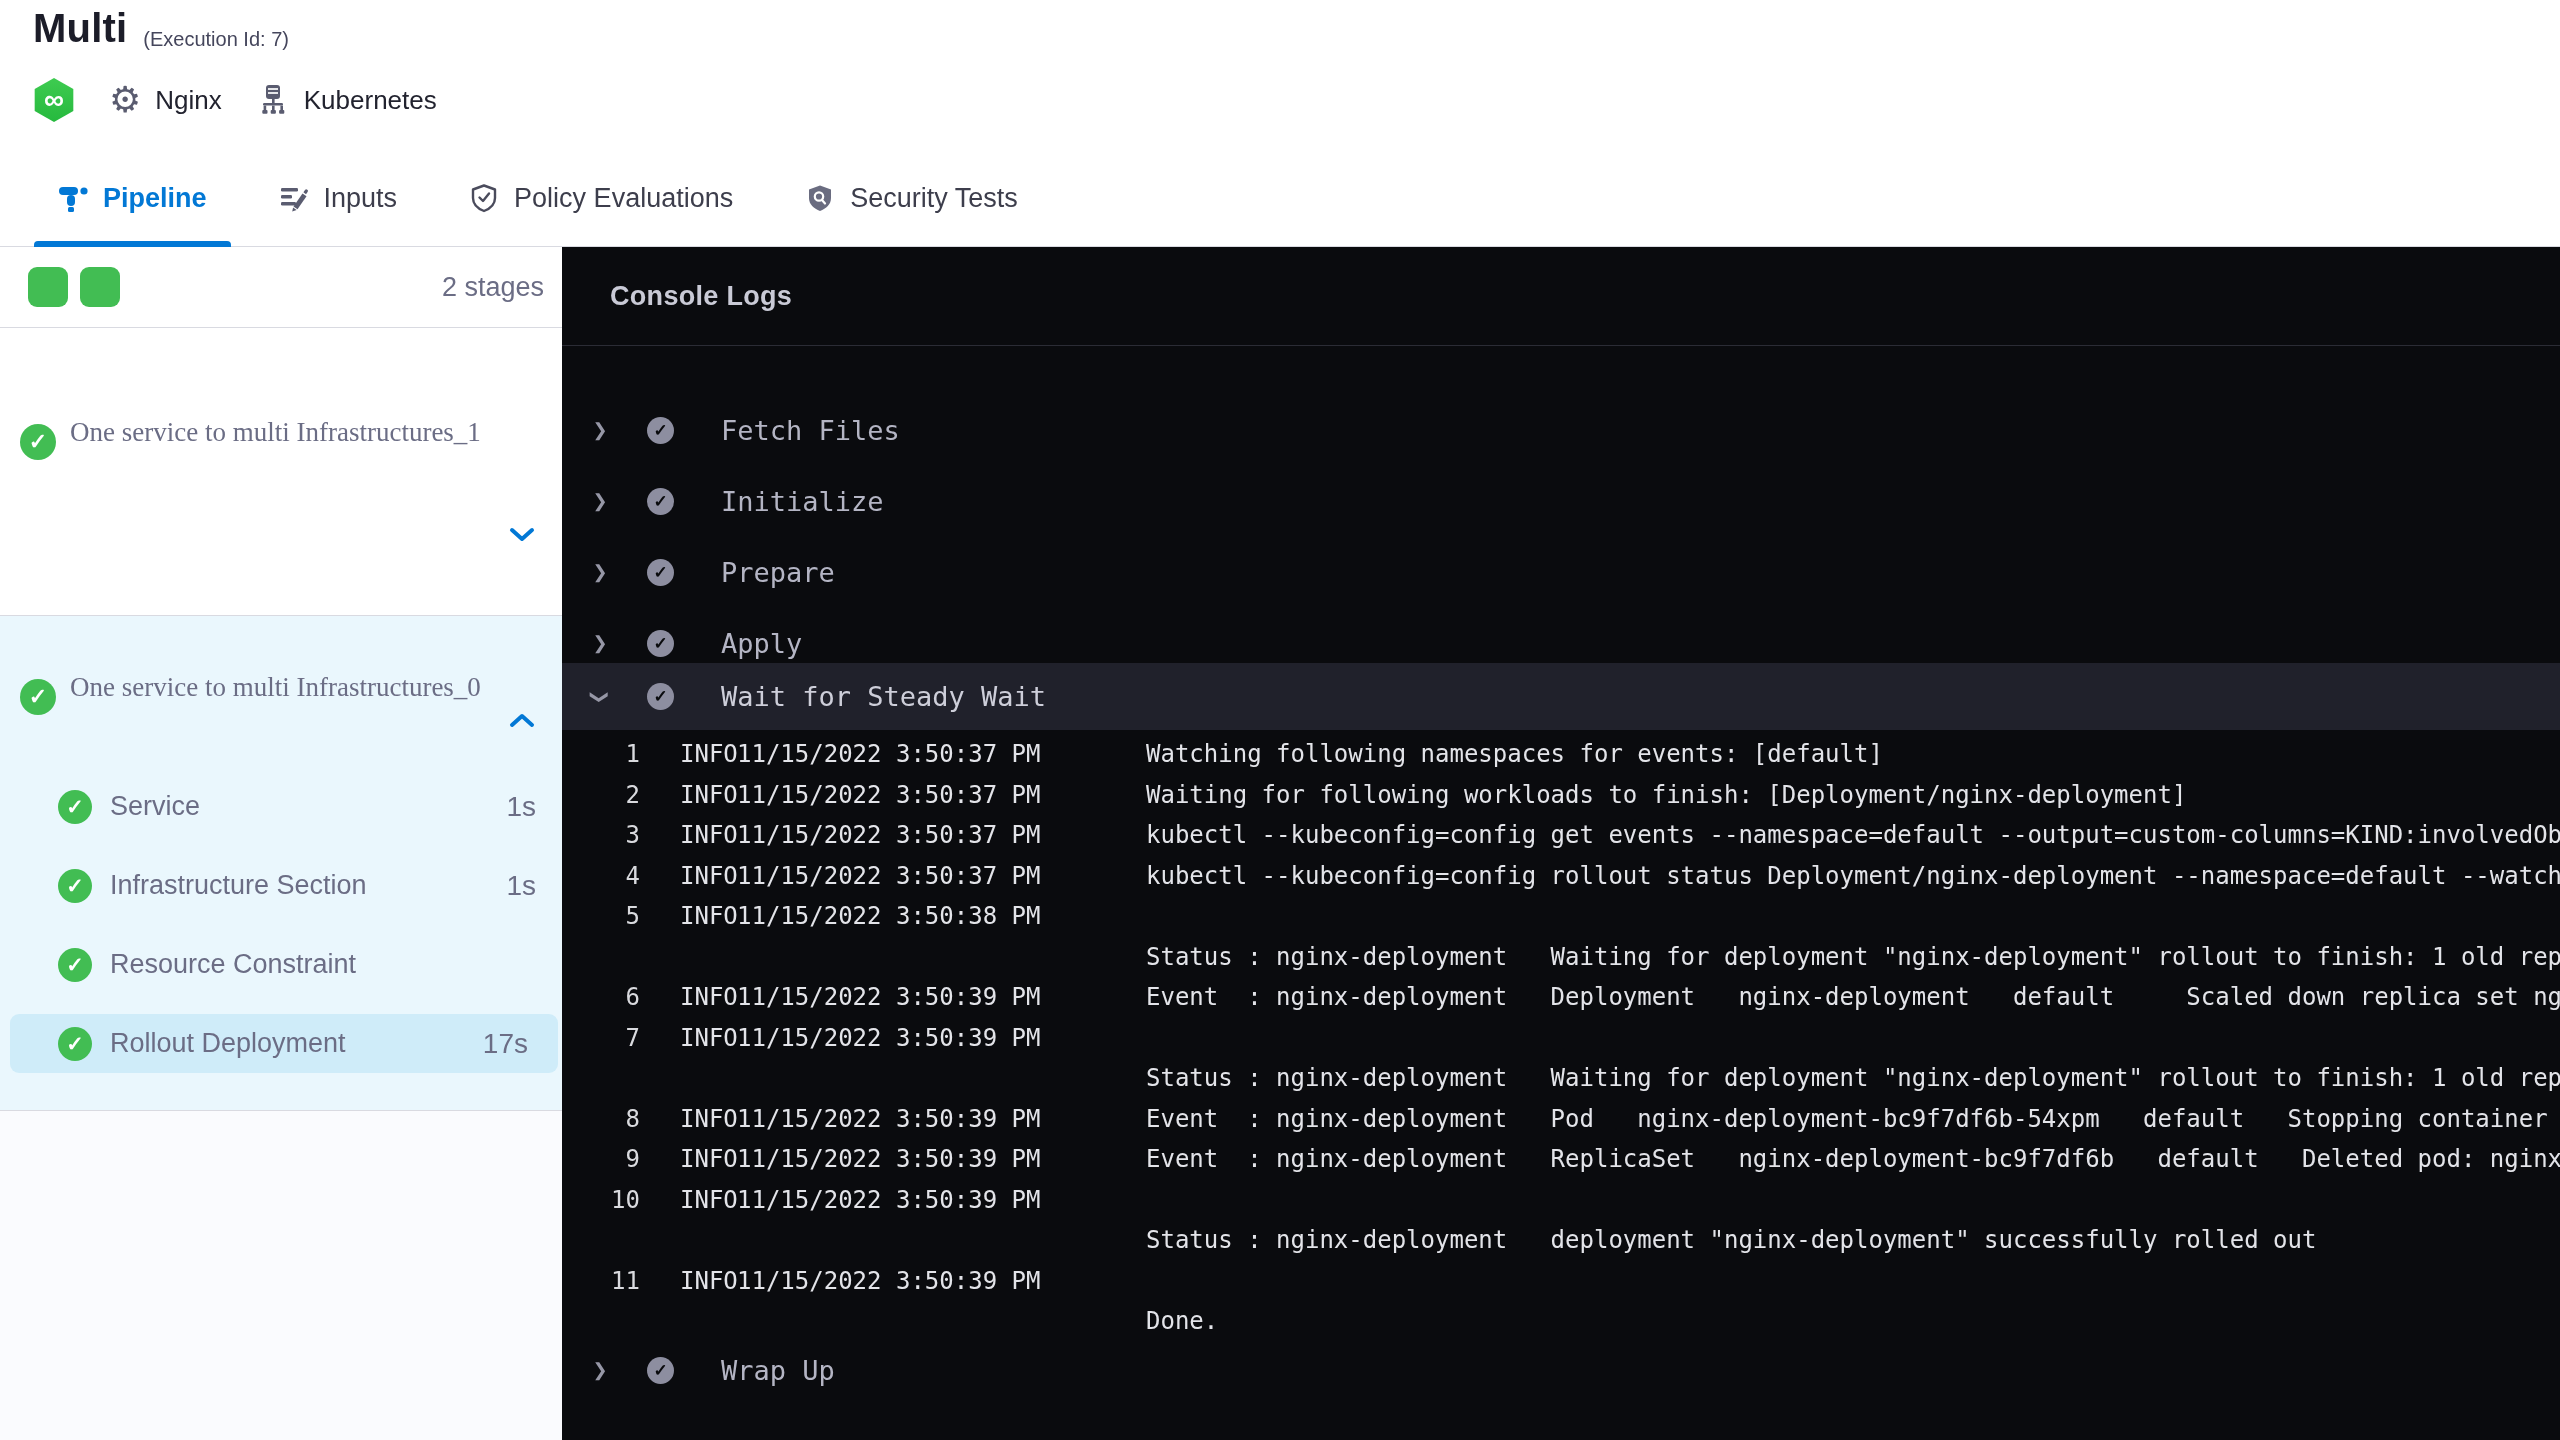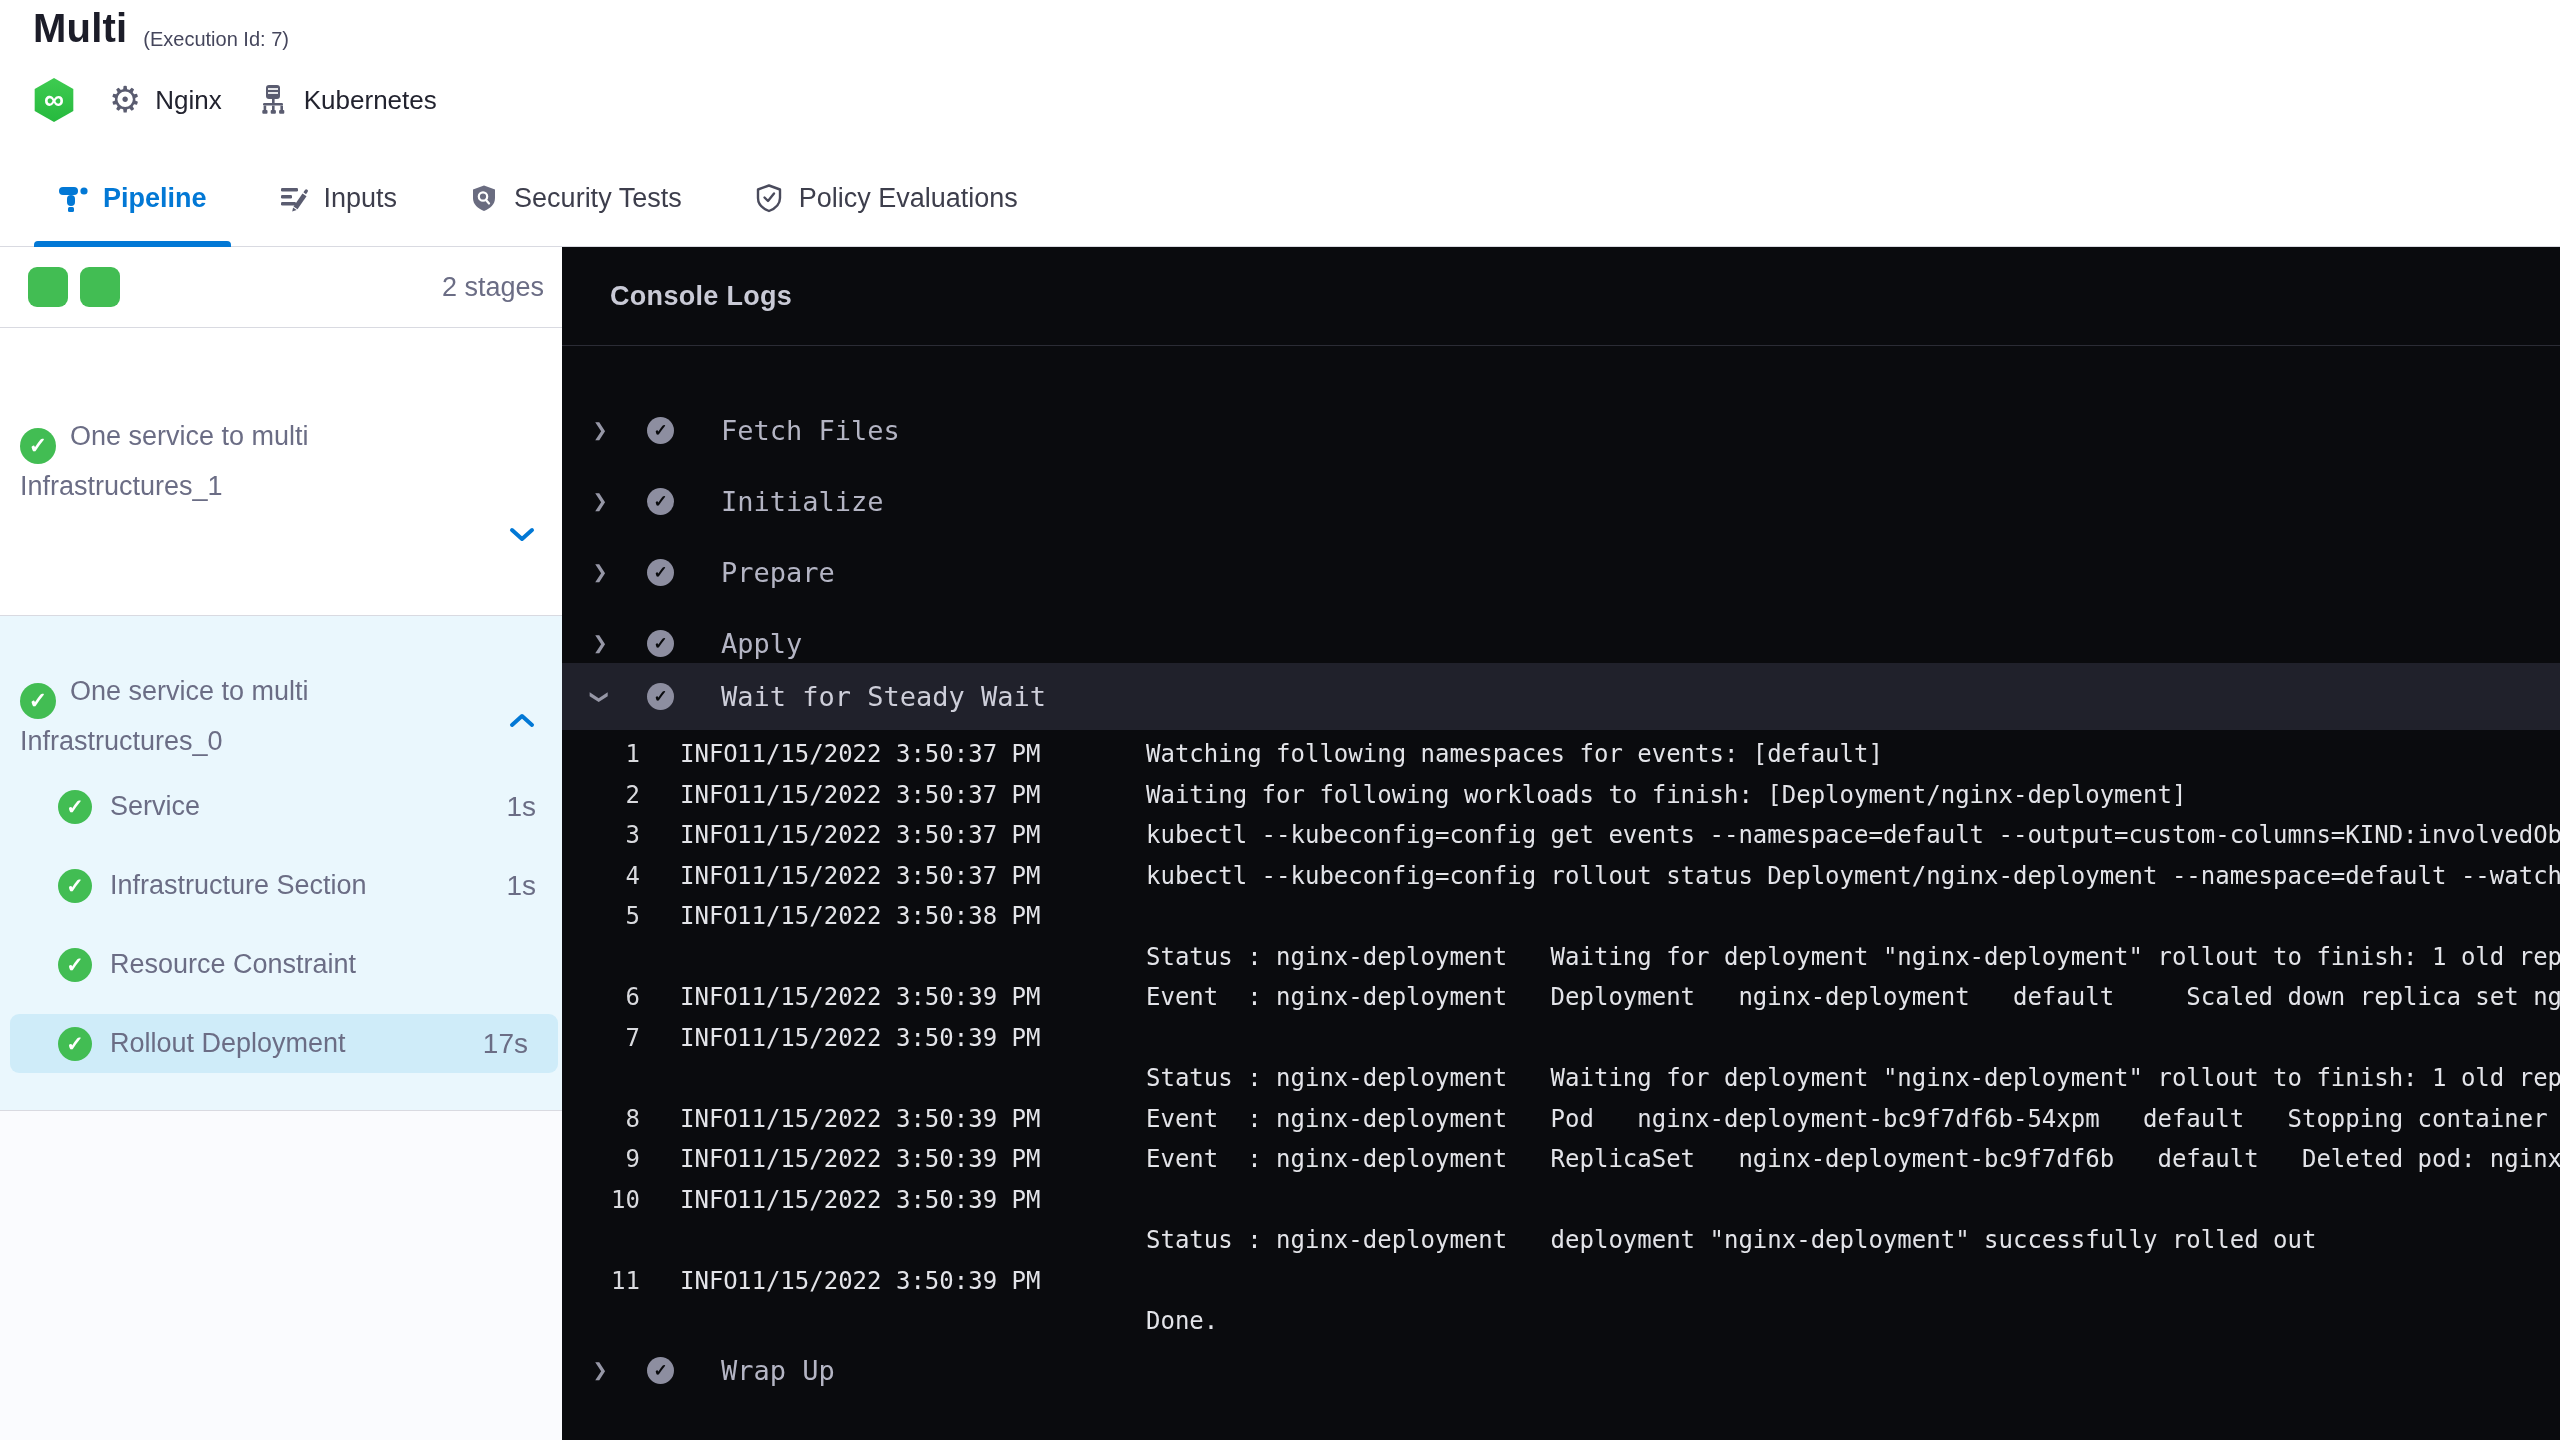--- a/index.html
+++ b/index.html
@@ -43,21 +43,21 @@
 
   
   .sidebar{position:absolute;left:0;top:247px;width:562px;height:1193px;background:#fff;}
   .stages-bar{position:relative;height:81px;border-bottom:1px solid var(--divider);
        display:flex;align-items:center;padding:0 18px 0 28px;}
   .squares{display:flex;gap:12px;}
   .sq{width:40px;height:40px;border-radius:9px;background:var(--green);}
   .stage-count{margin-left:auto;font-size:27px;color:var(--muted);}
   .stage-card{position:relative;height:202px;border-bottom:1px solid var(--divider);
        padding:0 70px 0 20px;cursor:pointer;background:#fff;}
-  .stage-name{margin-top:86px;font-size:27px;line-height:44px;color:var(--muted);}
+  .stage-name{margin-top:86px;font-size:27px;line-height:36px;color:var(--muted);font-family:Liberation Serif, serif;}
   .check{display:inline-flex;align-items:center;justify-content:center;background:var(--green);
        border-radius:50%;color:#fff;font-weight:700;}
   .check.lg{width:36px;height:36px;font-size:22px;margin-right:14px;vertical-align:-8px;}
   .check.md{width:34px;height:34px;font-size:21px;}
   .chev{position:absolute;right:26px;}
   .stage-section{position:relative;height:495px;background:var(--stage-bg);
        border-bottom:1px solid var(--divider);}
   .stage-section .stage-head{position:relative;padding:0 70px 0 20px;cursor:pointer;}
   .stage-section .stage-name{margin-top:0;padding-top:53px;}
   .substeps{position:absolute;left:0;top:151px;width:100%;}
@@ -153,32 +153,32 @@
           <rect x="2" y="19" width="15" height="3.4" rx="1.2"></rect>
           <path d="M14.5 23.5 L23.5 10.5 L27.5 13.3 L18.5 26.3 Z"></path>
           <path d="M13.2 28.6 L14.1 24.5 L17.6 27 Z"></path>
           <path d="M24.4 9.2 L26 7 a1.6 1.6 0 0 1 2.3-.3 a1.6 1.6 0 0 1 .3 2.3 l-1.6 2.2 Z"></path>
         </g>
       </svg>
       <span>Inputs</span>
     </div>
     <div class="tab">
       <svg width="30" height="30" viewBox="0 0 30 30">
+        <path d="M15 2.5 L26 6.5 V15 C26 21.5 21.2 25.6 15 28 C8.8 25.6 4 21.5 4 15 V6.5 Z" fill="none" stroke="#4a4b5c" stroke-width="2.4" stroke-linejoin="round"></path>
+        <polyline points="10.5,14.5 14,18 20,10.5" fill="none" stroke="#4a4b5c" stroke-width="2.4" stroke-linecap="round" stroke-linejoin="round"></polyline>
+      </svg>
+      <span>Policy Evaluations</span>
+    </div>
+    <div class="tab">
+      <svg width="30" height="30" viewBox="0 0 30 30">
         <path d="M15 2.5 L26 6.5 V15 C26 21.5 21.2 25.6 15 28 C8.8 25.6 4 21.5 4 15 V6.5 Z" fill="#6a6c80"></path>
         <circle cx="14" cy="13.5" r="4.2" fill="none" stroke="#fff" stroke-width="2.2"></circle>
         <line x1="17" y1="17" x2="20" y2="20.5" stroke="#fff" stroke-width="2.2" stroke-linecap="round"></line>
       </svg>
       <span>Security Tests</span>
-    </div>
-    <div class="tab">
-      <svg width="30" height="30" viewBox="0 0 30 30">
-        <path d="M15 2.5 L26 6.5 V15 C26 21.5 21.2 25.6 15 28 C8.8 25.6 4 21.5 4 15 V6.5 Z" fill="none" stroke="#4a4b5c" stroke-width="2.4" stroke-linejoin="round"></path>
-        <polyline points="10.5,14.5 14,18 20,10.5" fill="none" stroke="#4a4b5c" stroke-width="2.4" stroke-linecap="round" stroke-linejoin="round"></polyline>
-      </svg>
-      <span>Policy Evaluations</span>
     </div>
   </nav>
 
   <aside class="sidebar">
     <div class="stages-bar">
       <div class="squares">
         <span class="sq"></span>
         <span class="sq"></span>
       </div>
       <span class="stage-count">2 stages</span>

